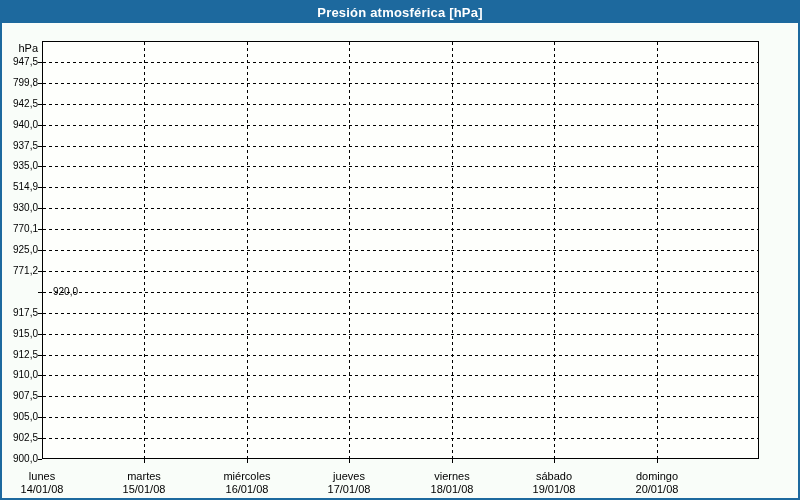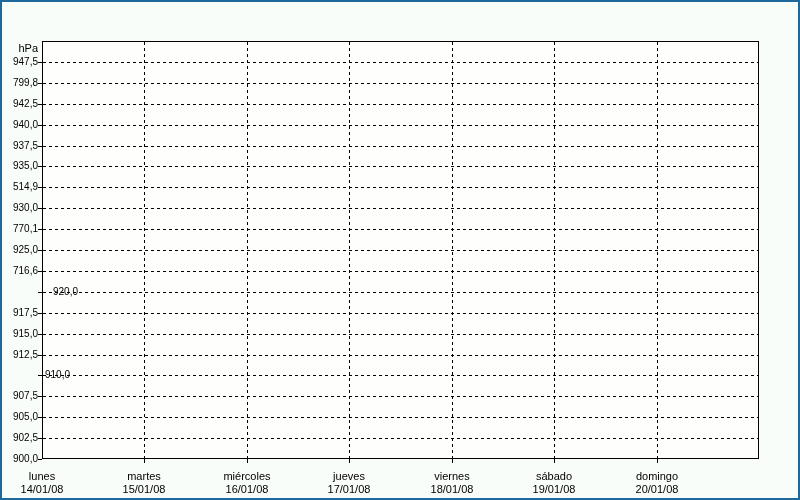--- a/index.html
+++ b/index.html
@@ -66,20 +66,23 @@
   }
   .xlabel {
     position: absolute; width: 110px; text-align: center;
     font-size: 11px; color: #000; line-height: 13px; height: 13px;
   }
 </style>
 </head>
 <body>
 
 <div class="window">
+  <div class="titlebar">
+    <span>Presión atmosférica [hPa]</span>
+  </div>
   <div class="inner">
     <div class="yunit">hPa</div>
     <div class="plot" id="plot">
         <div class="hgrid" style="top: 20px;"></div>
         <div class="hgrid" style="top: 41px;"></div>
         <div class="hgrid" style="top: 62px;"></div>
         <div class="hgrid" style="top: 83px;"></div>
         <div class="hgrid" style="top: 104px;"></div>
         <div class="hgrid" style="top: 124px;"></div>
         <div class="hgrid" style="top: 145px;"></div>
@@ -116,31 +119,31 @@
         <div class="ytick" style="top: 157px;">935,0</div>
         <div class="ytickmark" style="top: 164px;"></div>
         <div class="ytick" style="top: 178px;">514,9</div>
         <div class="ytickmark" style="top: 185px;"></div>
         <div class="ytick" style="top: 199px;">930,0</div>
         <div class="ytickmark" style="top: 206px;"></div>
         <div class="ytick" style="top: 220px;">770,1</div>
         <div class="ytickmark" style="top: 227px;"></div>
         <div class="ytick" style="top: 241px;">925,0</div>
         <div class="ytickmark" style="top: 248px;"></div>
-        <div class="ytick" style="top: 262px;">716,6</div>
+        <div class="ytick" style="top: 262px;">771,2</div>
         <div class="ytickmark" style="top: 269px;"></div>
         <div class="ytick" style="top: 283px; margin-left: 40px;">920,0</div>
         <div class="ytickmark" style="top: 290px;"></div>
         <div class="ytick" style="top: 304px;">917,5</div>
         <div class="ytickmark" style="top: 311px;"></div>
         <div class="ytick" style="top: 325px;">915,0</div>
         <div class="ytickmark" style="top: 332px;"></div>
         <div class="ytick" style="top: 346px;">912,5</div>
         <div class="ytickmark" style="top: 353px;"></div>
-        <div class="ytick" style="top: 366px; margin-left: 32px;">910,0</div>
+        <div class="ytick" style="top: 366px;">910,0</div>
         <div class="ytickmark" style="top: 373px;"></div>
         <div class="ytick" style="top: 387px;">907,5</div>
         <div class="ytickmark" style="top: 394px;"></div>
         <div class="ytick" style="top: 408px;">905,0</div>
         <div class="ytickmark" style="top: 415px;"></div>
         <div class="ytick" style="top: 429px;">902,5</div>
         <div class="ytickmark" style="top: 436px;"></div>
         <div class="ytick" style="top: 450px;">900,0</div>
         <div class="ytickmark" style="top: 457px;"></div>
         <div class="xtickmark" style="left: 142px; top: 457px;"></div>

